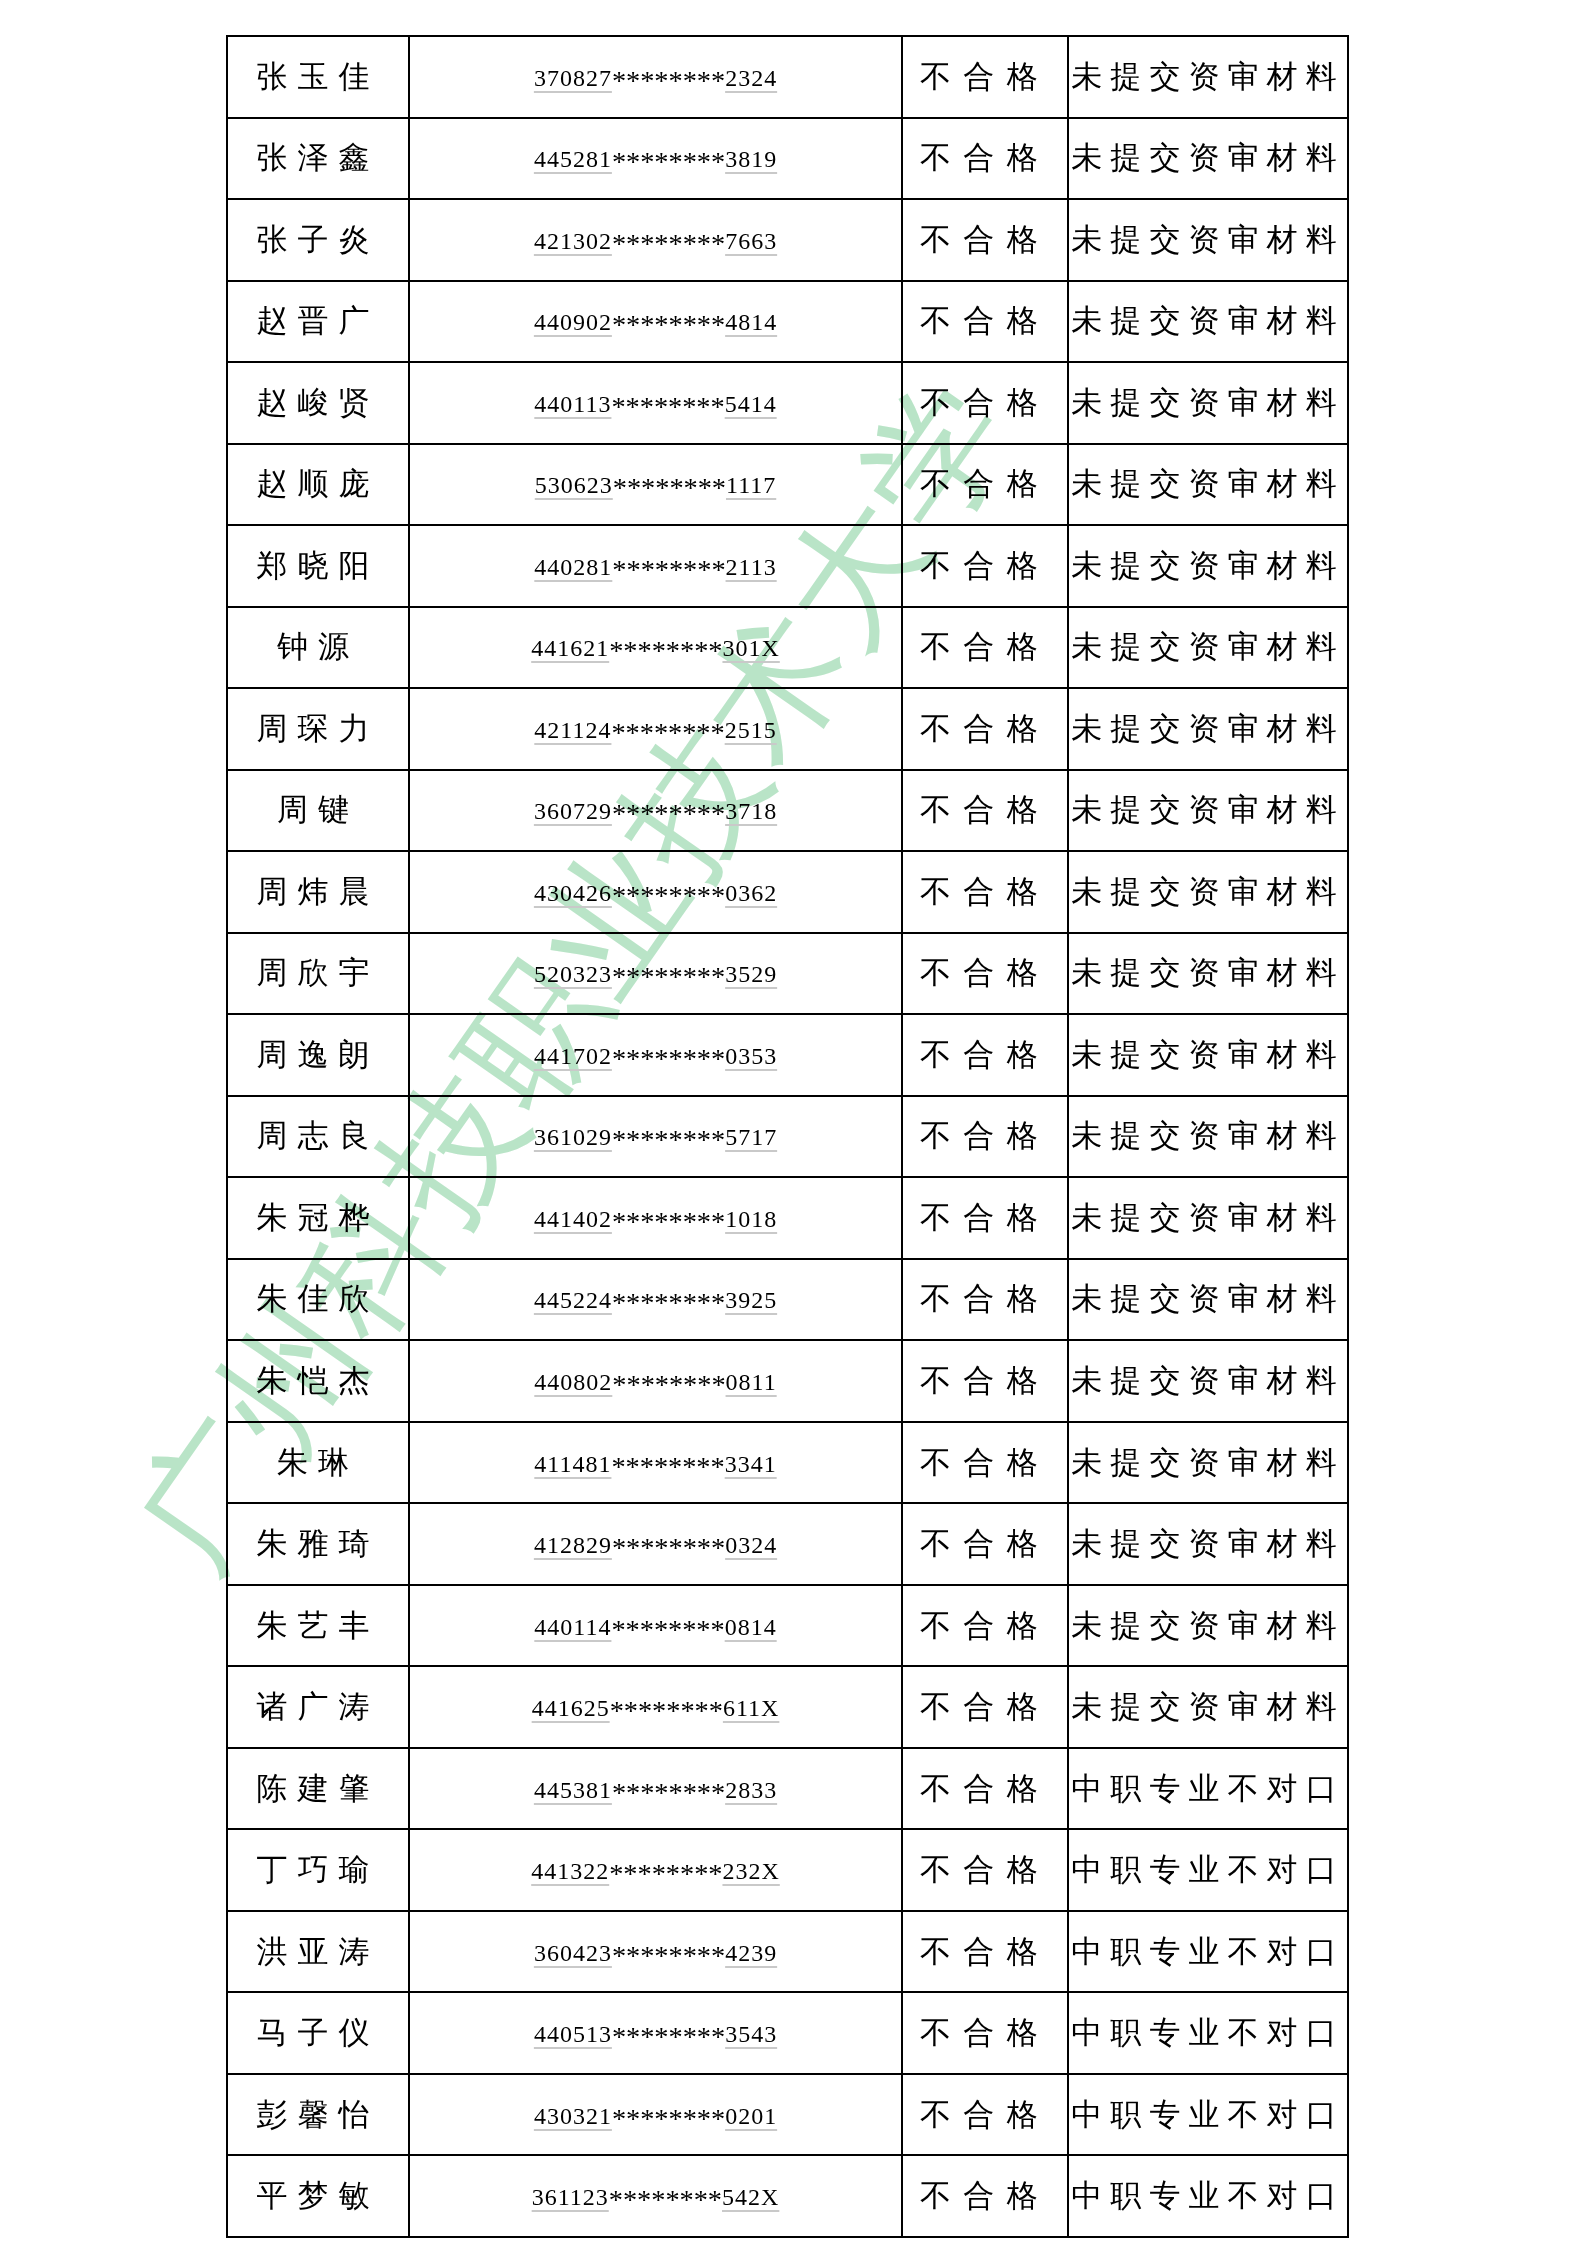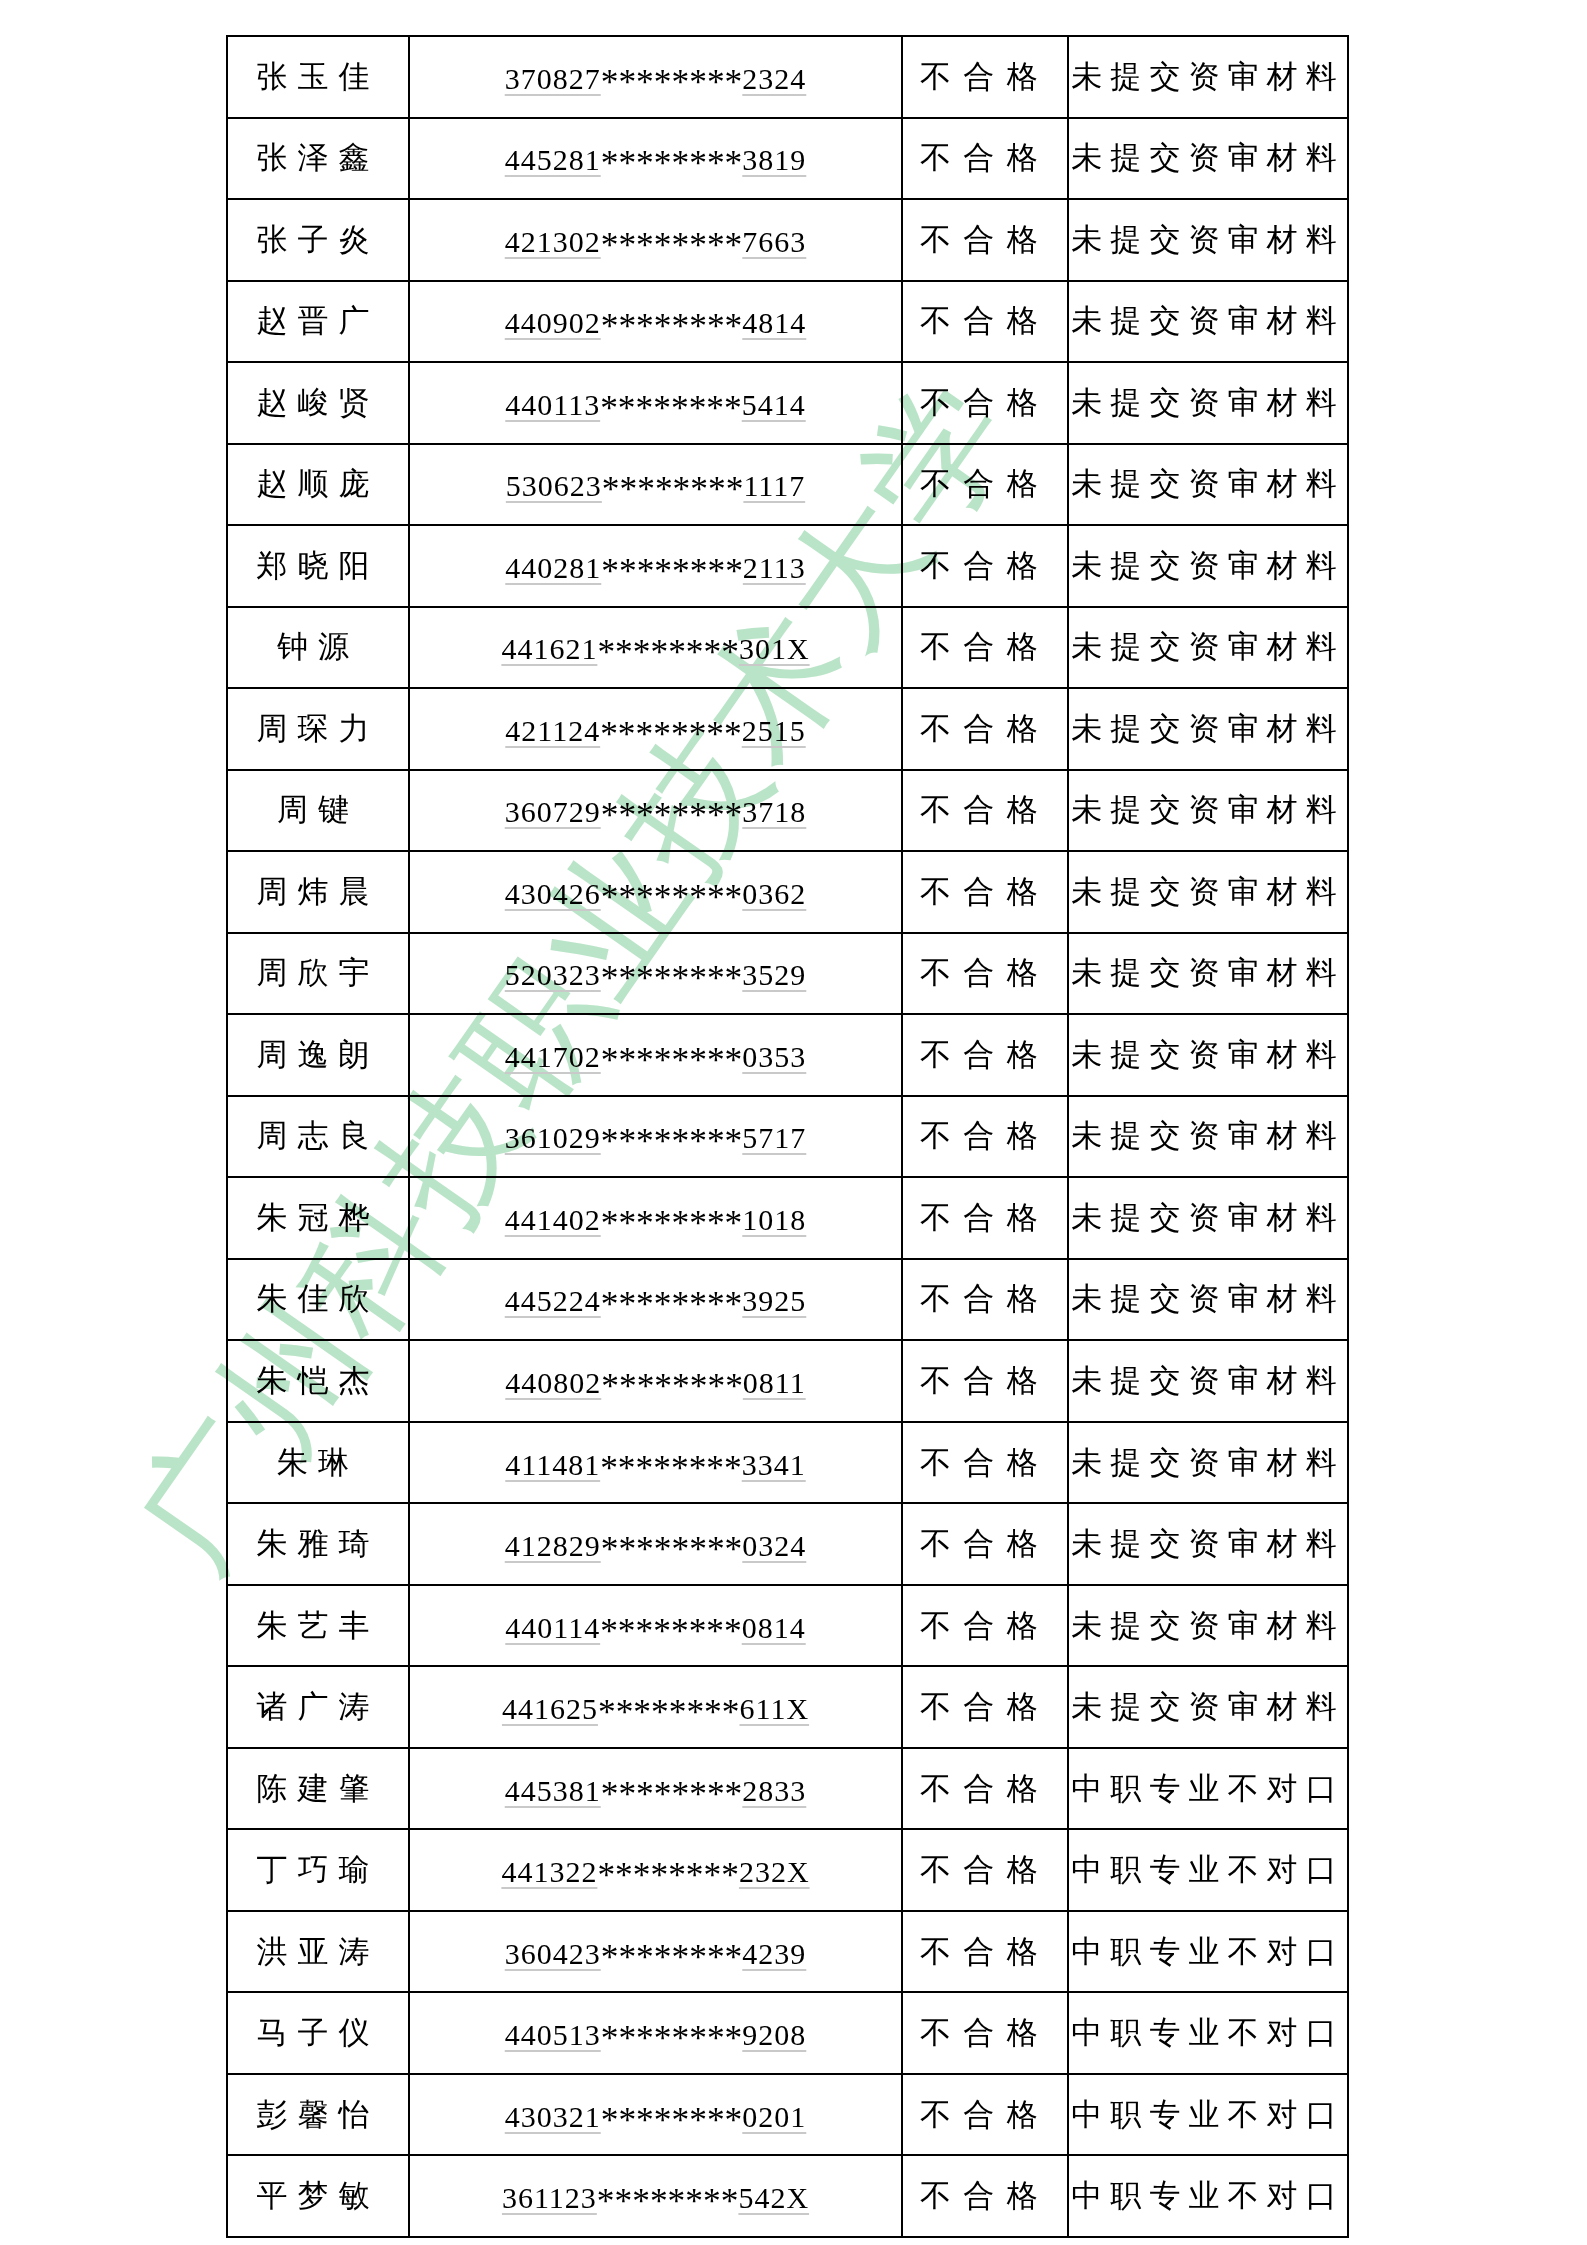--- a/index.html
+++ b/index.html
@@ -49,21 +49,21 @@
   .col-id     { width: 493px; }
   .col-result { width: 166px; }
   .col-reason { width: 280px; }
 
   td.c-name {
     font-size: 31px;
     letter-spacing: 0.32em;
     padding-left: 0.32em; 
   }
   td.c-id {
-    font-size: 30px;
+    font-size: 24px;
     letter-spacing: 1px;
     white-space: nowrap;
   }
   td.c-id .id-prefix,
   td.c-id .id-suffix {
     text-decoration: underline;
     text-decoration-color: #c9c9c9;
     text-decoration-thickness: 2px;
     text-underline-offset: 5px;
   }
@@ -239,21 +239,21 @@
       <td class="c-reason">中职专业不对口</td>
     </tr>
         <tr>
       <td class="c-name">洪亚涛</td>
       <td class="c-id"><span class="id-prefix">360423</span><span class="id-mask">********</span><span class="id-suffix">4239</span></td>
       <td class="c-result">不合格</td>
       <td class="c-reason">中职专业不对口</td>
     </tr>
         <tr>
       <td class="c-name">马子仪</td>
-      <td class="c-id"><span class="id-prefix">440513</span><span class="id-mask">********</span><span class="id-suffix">9208</span></td>
+      <td class="c-id"><span class="id-prefix">440513</span><span class="id-mask">********</span><span class="id-suffix">3543</span></td>
       <td class="c-result">不合格</td>
       <td class="c-reason">中职专业不对口</td>
     </tr>
         <tr>
       <td class="c-name">彭馨怡</td>
       <td class="c-id"><span class="id-prefix">430321</span><span class="id-mask">********</span><span class="id-suffix">0201</span></td>
       <td class="c-result">不合格</td>
       <td class="c-reason">中职专业不对口</td>
     </tr>
         <tr>

